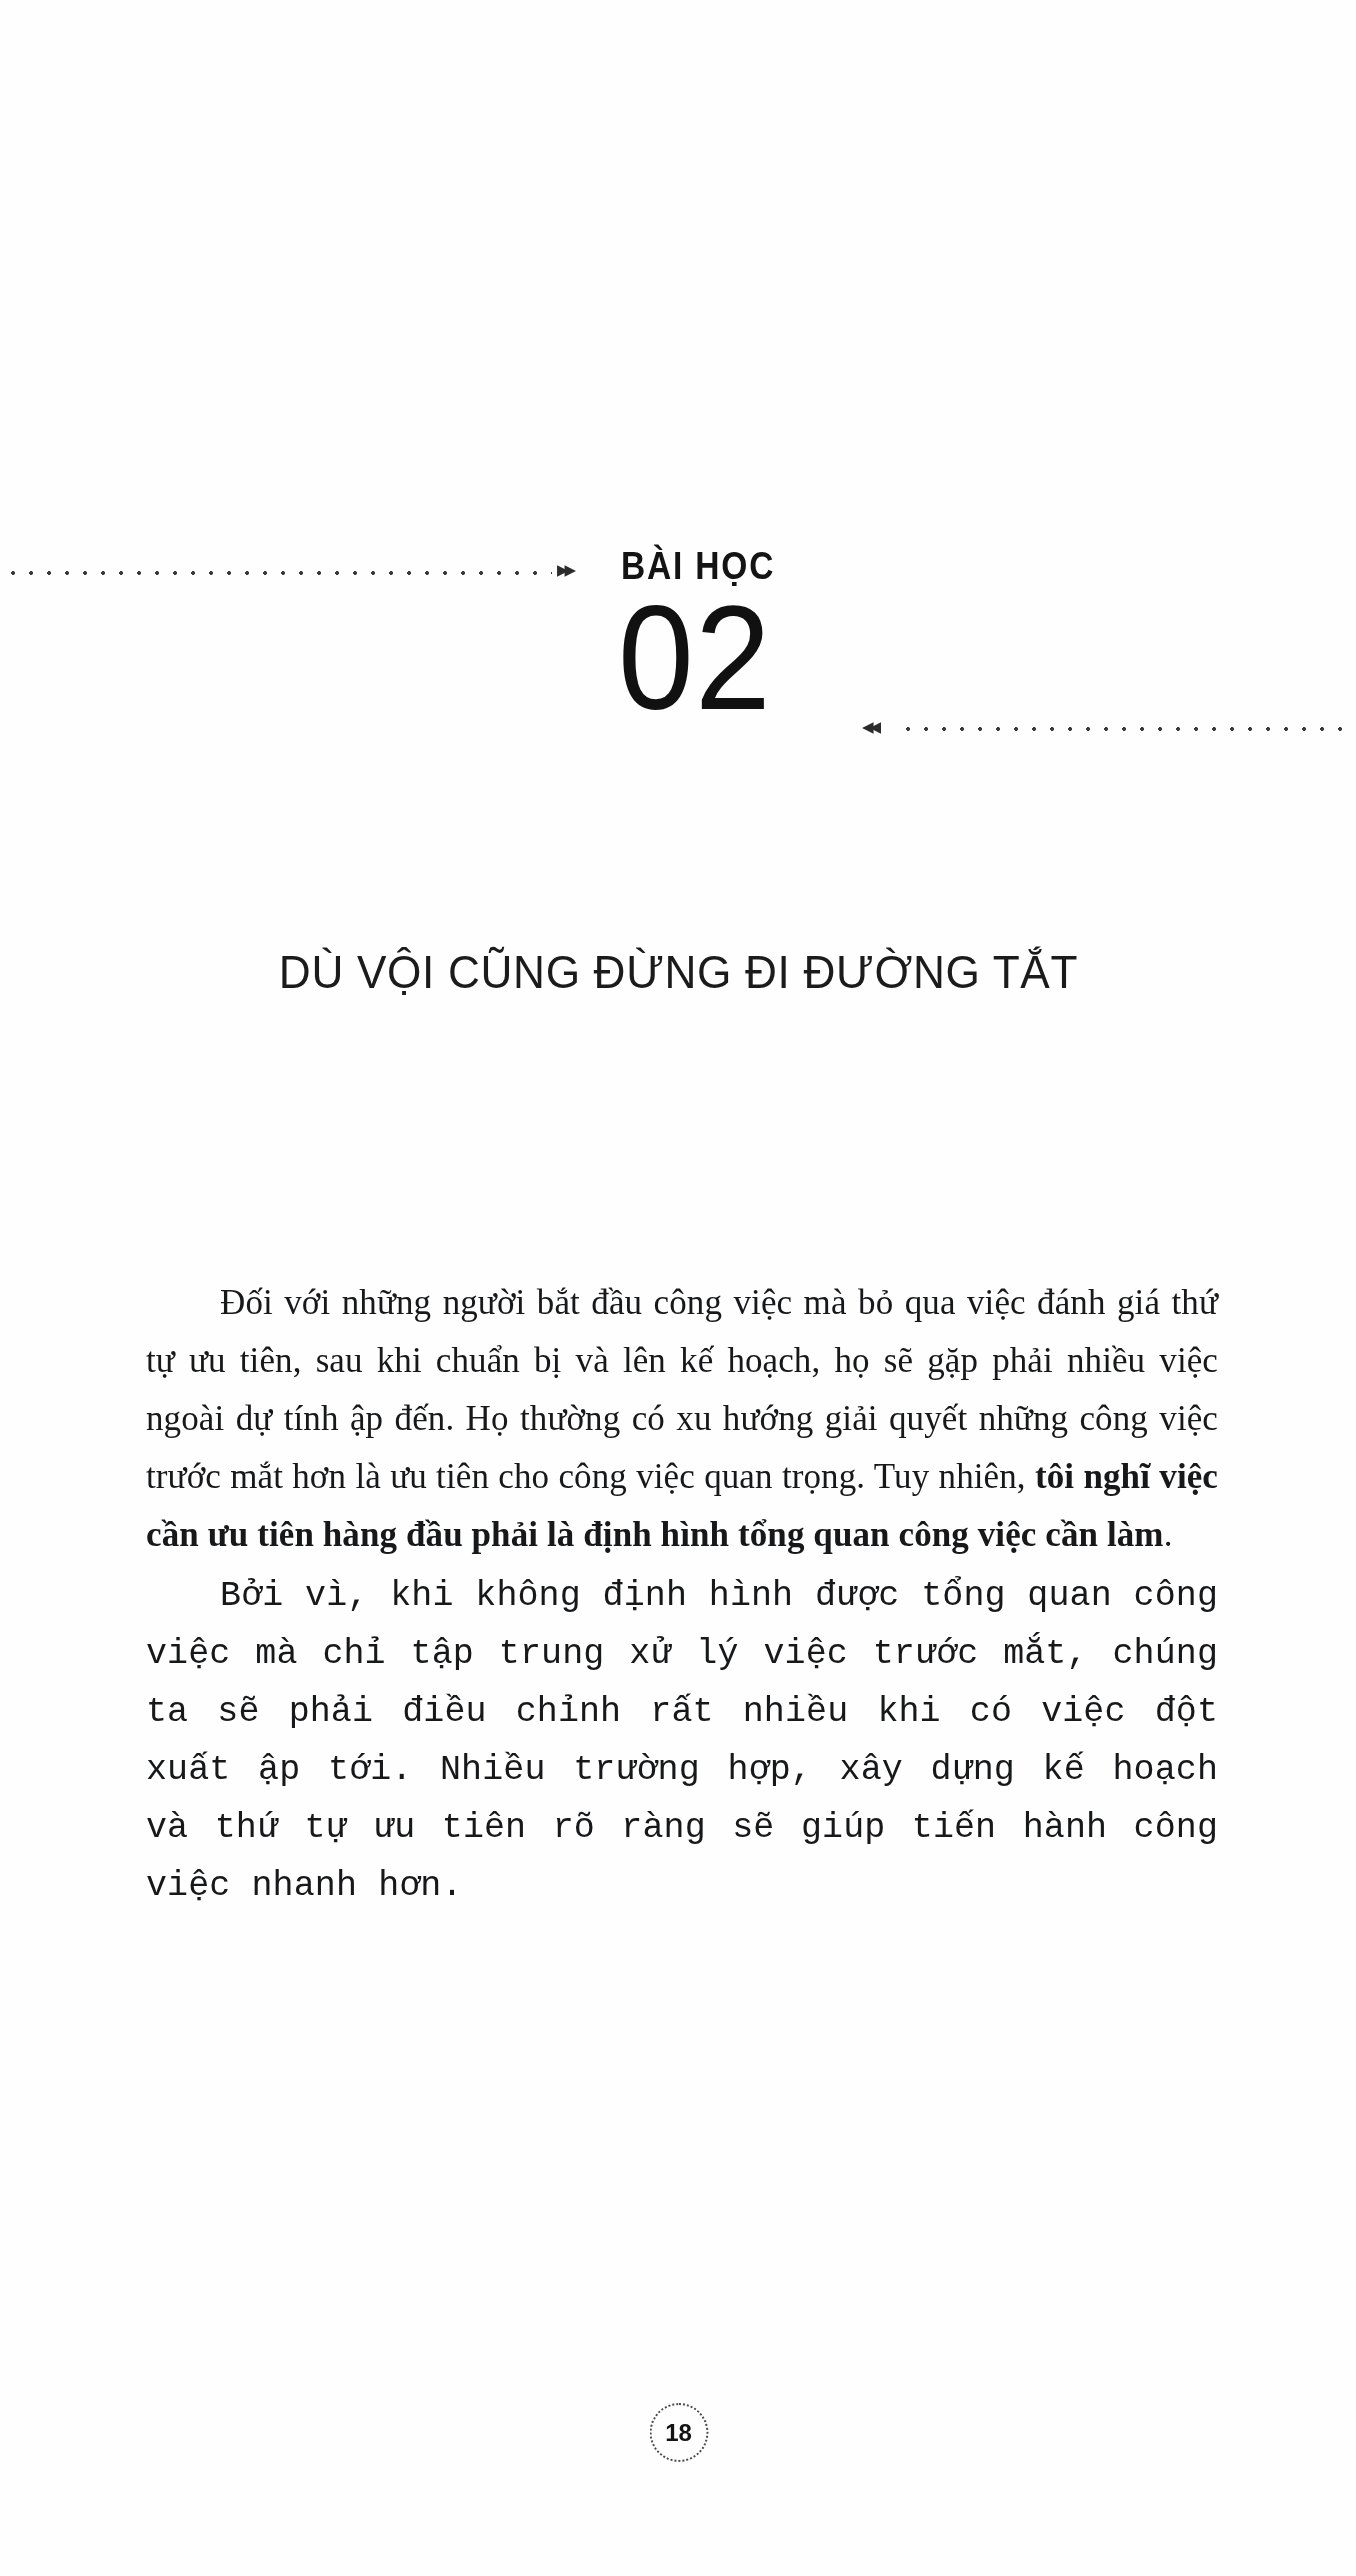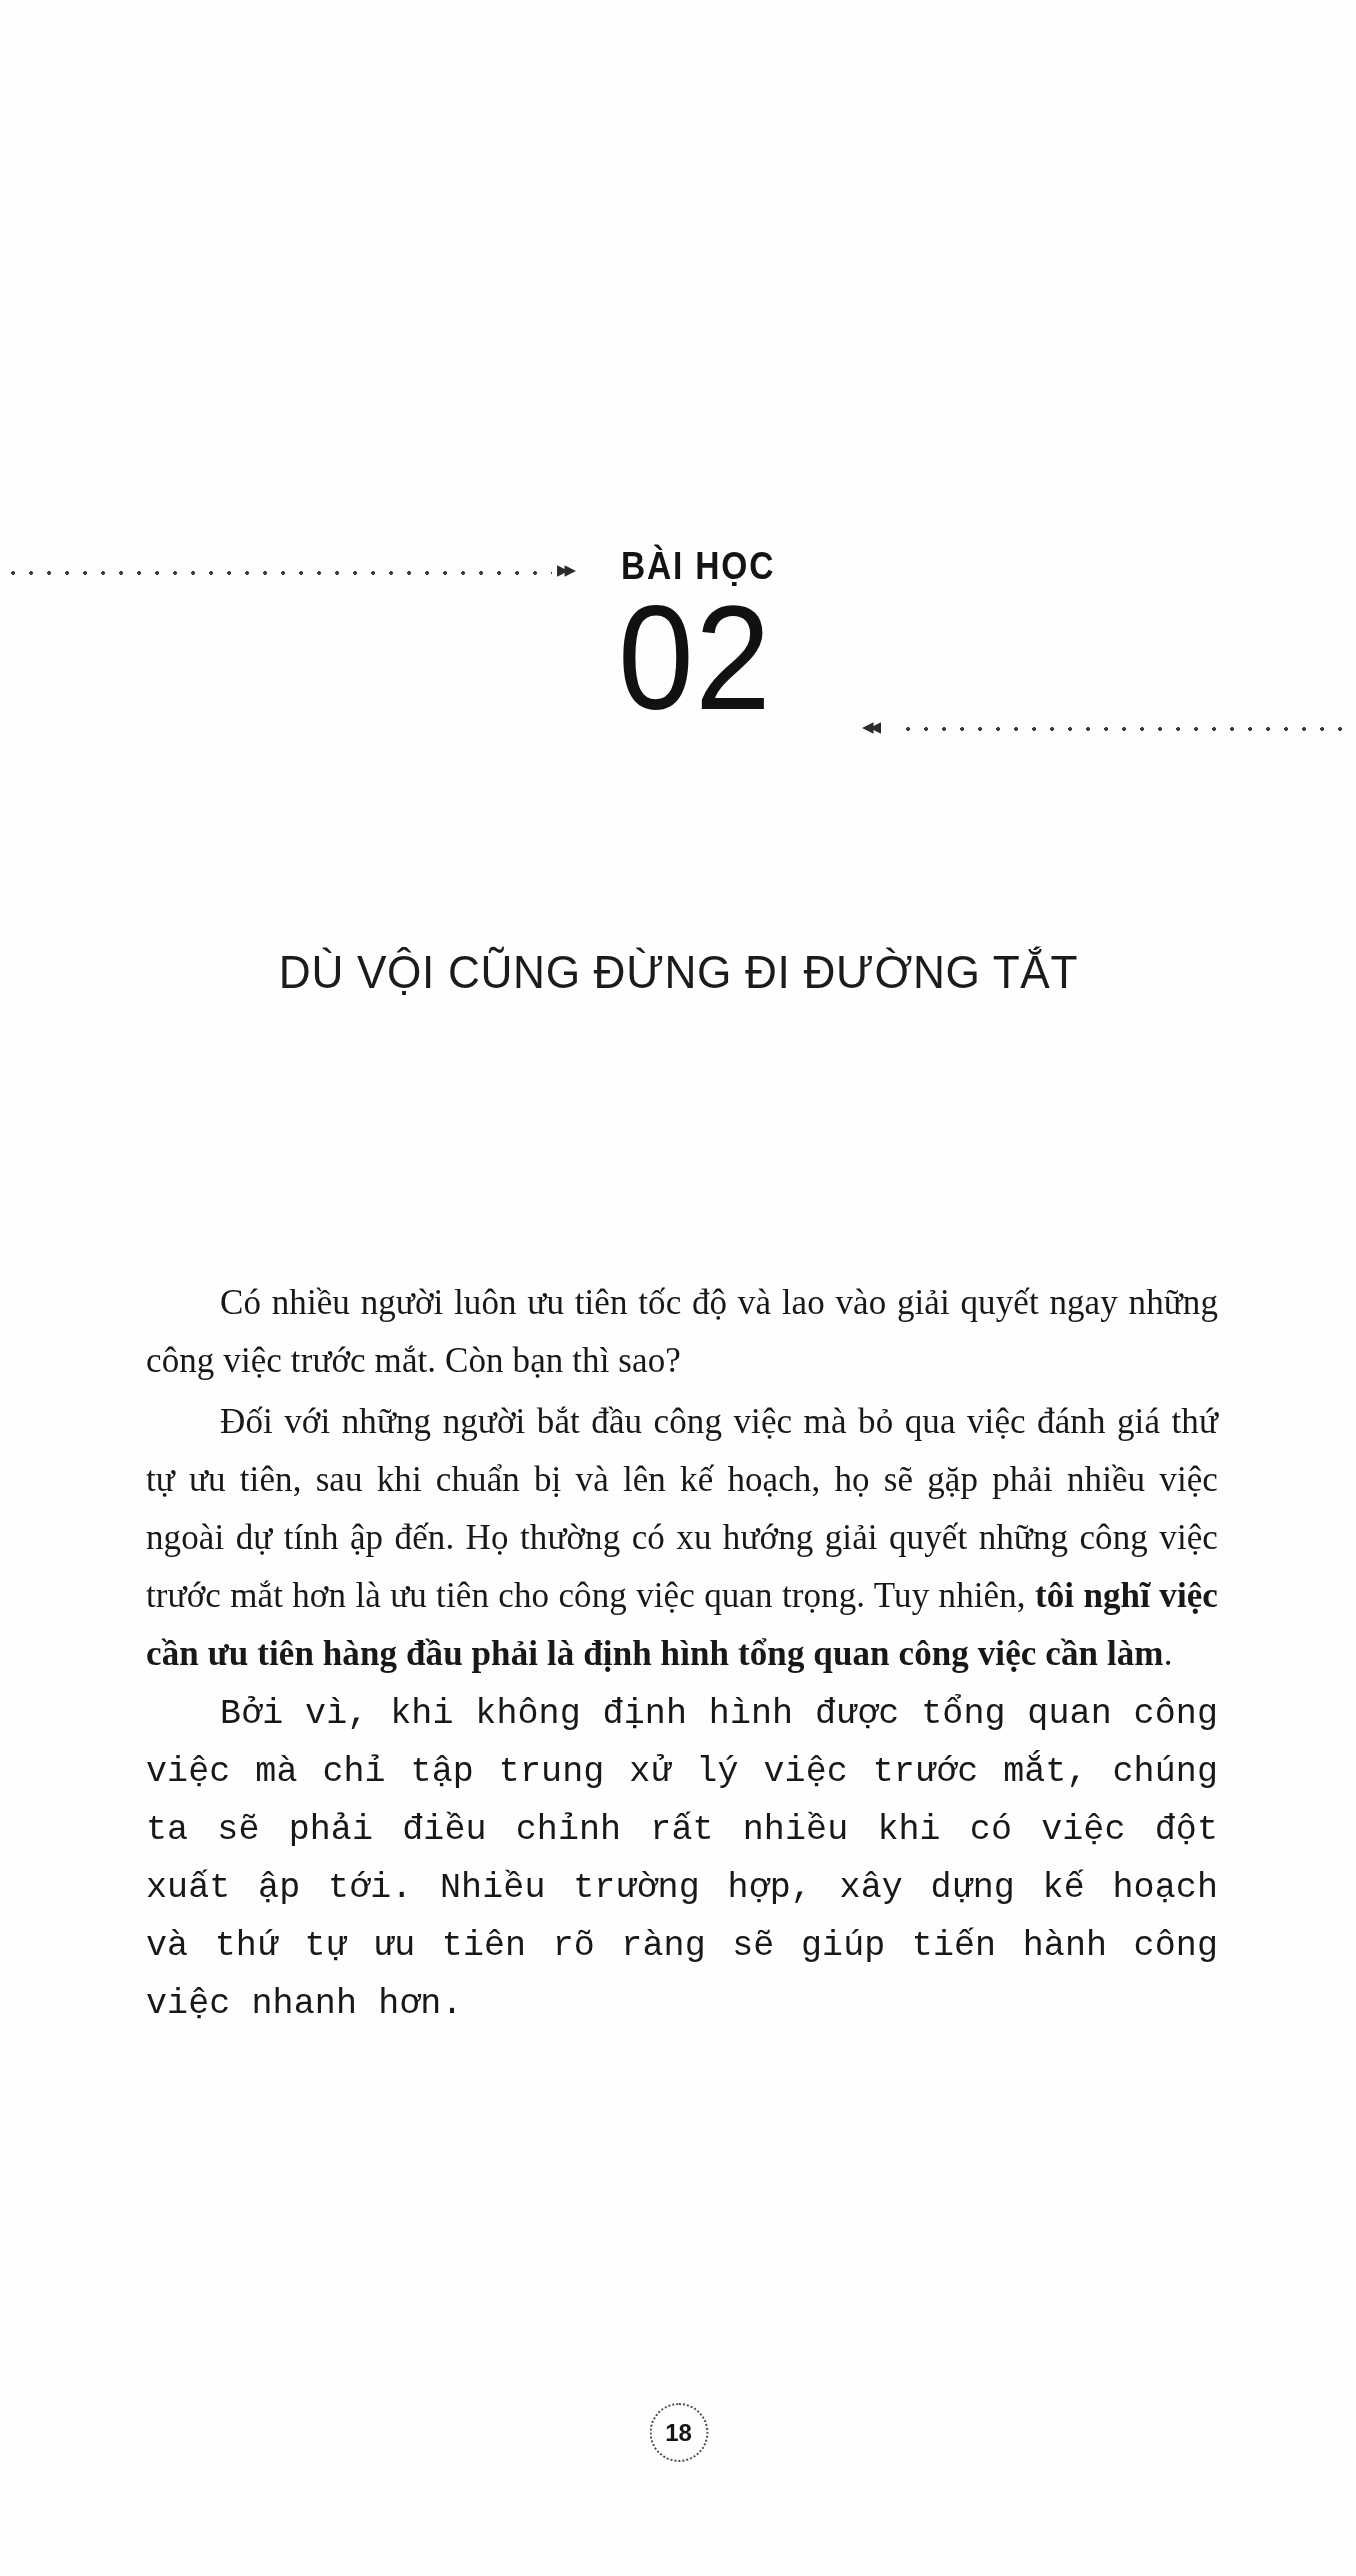--- a/index.html
+++ b/index.html
@@ -191,21 +191,20 @@
 
     <div class="dots-right">
       <div class="arrows">◂◂</div>
       <div class="dotrow"></div>
     </div>
   </div>
 
   <h1 class="chapter-title">DÙ VỘI CŨNG ĐỪNG ĐI ĐƯỜNG TẮT</h1>
 
   <div class="body-text">
-    <p>Có nhiều người luôn ưu tiên tốc độ và lao vào giải quyết ngay những công việc trước mắt. Còn bạn thì sao?</p>
     <p><span>Đối với những người bắt đầu công việc mà bỏ qua việc đánh giá thứ tự ưu tiên, sau khi chuẩn bị và lên kế hoạch, họ sẽ gặp phải nhiều việc ngoài dự tính ập đến. Họ thường có xu hướng giải quyết những công việc trước mắt hơn là ưu tiên cho công việc quan trọng. Tuy nhiên, </span><b>tôi nghĩ việc cần ưu tiên hàng đầu phải là định hình tổng quan công việc cần làm</b><span>.</span></p>
     <p>Bởi vì, khi không định hình được tổng quan công việc mà chỉ tập trung xử lý việc trước mắt, chúng ta sẽ phải điều chỉnh rất nhiều khi có việc đột xuất ập tới. Nhiều trường hợp, xây dựng kế hoạch và thứ tự ưu tiên rõ ràng sẽ giúp tiến hành công việc nhanh hơn.</p>
   </div>
 
   <div class="folio">
     <div class="ring"></div>
     <div class="num">18</div>
   </div>
 
 </div>

